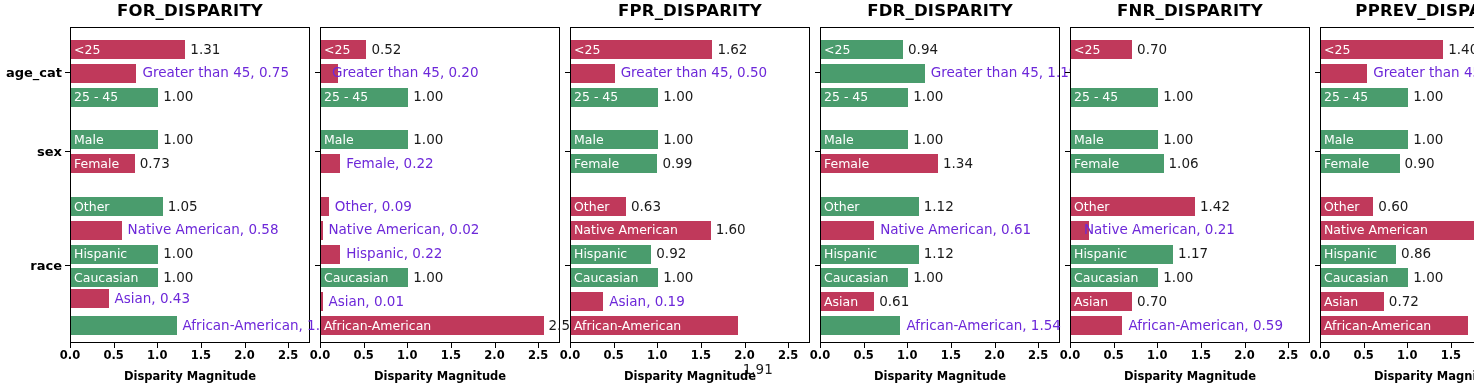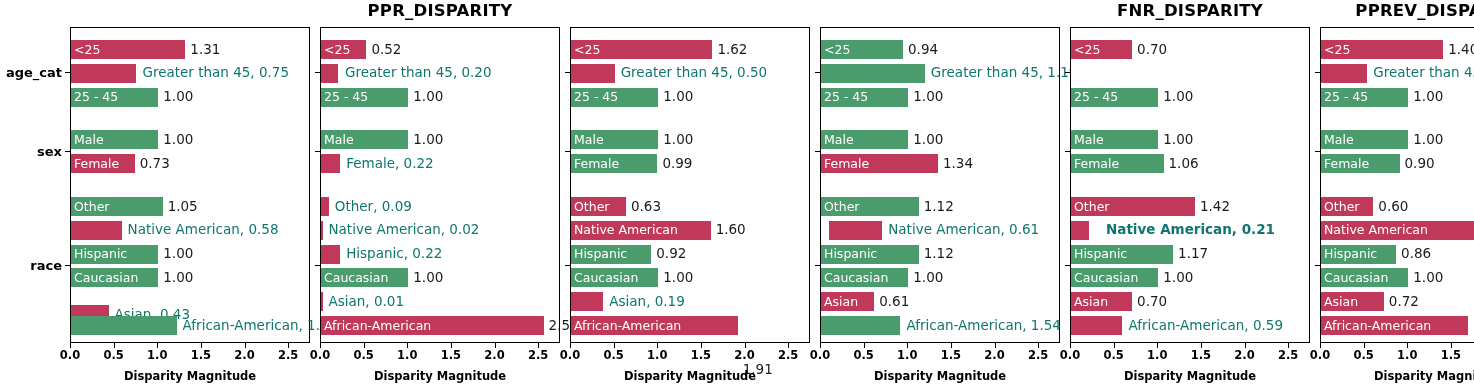--- a/index.html
+++ b/index.html
@@ -37,21 +37,21 @@
   .bar .inlbl{
     position:absolute;left:3px;top:50%;transform:translateY(-50%);
     font-size:12.5px;color:#ffffff;white-space:nowrap;line-height:1;
   }
   .bar .val{
     position:absolute;top:50%;transform:translateY(-50%);
     font-size:13.5px;color:#1a1a1a;white-space:nowrap;line-height:1;
   }
   .bar .outlbl{
     position:absolute;top:50%;transform:translateY(-50%);
-    font-size:13.5px;color:#0f766e;white-space:nowrap;line-height:1;
+    font-size:13.5px;color:#6d28d9;white-space:nowrap;line-height:1;
   }
 
   .xticks{position:absolute;height:26px;}
   .xtick{position:absolute;top:0;width:0;height:5px;border-left:1.3px solid #000;}
   .xticklbl{
     position:absolute;top:5px;transform:translateX(-50%);
     font-size:11.5px;font-weight:700;color:#000;
     font-family:"DejaVu Sans",sans-serif;white-space:nowrap;
   }
   .xlabel{
@@ -64,20 +64,21 @@
     font-size:13px;font-weight:700;color:#000;
     text-align:right;white-space:nowrap;transform:translateY(-50%);
   }
   .ytick{position:absolute;width:5px;height:0;border-top:1.3px solid #000;}
 </style>
 </head>
 <body>
 
 <div id="root">
     <div class="panel" style="left: 10px; width: 325px;">
+      <div class="ptitle" style="left: 60px; width: 240px;">FOR_DISPARITY</div>
       <div class="axes" style="left: 60px; top: 27px; width: 240px; height: 316px;">
         <div class="rows">
           <div class="bar" style="left: 0px; top: 12px; height: 19px; width: 114.327px;">
             <div class="fill" style="width: 114.327px; background: rgb(192, 57, 91);"></div>
             <span class="inlbl">&lt;25</span>
             <span class="val" style="left: 119.327px;">1.31</span>
           </div>
           <div class="bar" style="left: 0px; top: 35.8px; height: 19px; width: 65.4545px;">
             <div class="fill" style="width: 65.4545px; background: rgb(192, 57, 91);"></div>
             <span class="outlbl" style="left: 71.4545px;">Greater than 45, 0.75</span>
@@ -109,21 +110,21 @@
           <div class="bar" style="left: 0px; top: 216.6px; height: 19px; width: 87.2727px;">
             <div class="fill" style="width: 87.2727px; background: rgb(74, 156, 109);"></div>
             <span class="inlbl">Hispanic</span>
             <span class="val" style="left: 92.2727px;">1.00</span>
           </div>
           <div class="bar" style="left: 0px; top: 240.4px; height: 19px; width: 87.2727px;">
             <div class="fill" style="width: 87.2727px; background: rgb(74, 156, 109);"></div>
             <span class="inlbl">Caucasian</span>
             <span class="val" style="left: 92.2727px;">1.00</span>
           </div>
-          <div class="bar" style="left: 0px; top: 277px; height: 19px; width: 27px;">
+          <div class="bar" style="left: 0px; top: 261px; height: 19px; width: 27px;">
             <div class="fill" style="width: 37.5273px; background: rgb(192, 57, 91);"></div>
             <span class="outlbl" style="left: 43.5273px;">Asian, 0.43</span>
           </div>
           <div class="bar" style="left: 0px; top: 288px; height: 19px; width: 105.6px;">
             <div class="fill" style="width: 105.6px; background: rgb(74, 156, 109);"></div>
             <span class="outlbl" style="left: 111.6px;">African-American, 1.21</span>
           </div>
         </div>
       </div>
       <div class="ytick" style="left: 55px; top: 72.3px;"></div>
@@ -142,31 +143,30 @@
         <div class="xtick" style="left: 130.909px;"></div>
         <div class="xticklbl" style="left: 130.909px;">1.5</div>
         <div class="xtick" style="left: 174.545px;"></div>
         <div class="xticklbl" style="left: 174.545px;">2.0</div>
         <div class="xtick" style="left: 218.182px;"></div>
         <div class="xticklbl" style="left: 218.182px;">2.5</div>
       </div>
       <div class="xlabel" style="left: 60px; width: 240px; top: 369px;">Disparity Magnitude</div>
     </div>
     <div class="panel" style="left: 260px; width: 325px;">
-      <div class="ptitle" style="left: 60px; width: 240px;">PPR_DISPARITY</div>
       <div class="axes" style="left: 60px; top: 27px; width: 240px; height: 316px;">
         <div class="rows">
           <div class="bar" style="left: 0px; top: 12px; height: 19px; width: 45.3818px;">
             <div class="fill" style="width: 45.3818px; background: rgb(192, 57, 91);"></div>
             <span class="inlbl">&lt;25</span>
             <span class="val" style="left: 50.3818px; text-align: right;">0.52</span>
           </div>
           <div class="bar" style="left: 0px; top: 35.8px; height: 19px; width: 17.4545px;">
             <div class="fill" style="width: 17.4545px; background: rgb(192, 57, 91);"></div>
-            <span class="outlbl" style="left: 24px;">Greater than 45, 0.20</span>
+            <span class="outlbl" style="left: 11px;">Greater than 45, 0.20</span>
           </div>
           <div class="bar" style="left: 0px; top: 59.6px; height: 19px; width: 87.2727px;">
             <div class="fill" style="width: 87.2727px; background: rgb(74, 156, 109);"></div>
             <span class="inlbl">25 - 45</span>
             <span class="val" style="left: 92.2727px;">1.00</span>
           </div>
           <div class="bar" style="left: 0px; top: 102.4px; height: 19px; width: 87.2727px;">
             <div class="fill" style="width: 87.2727px; background: rgb(74, 156, 109);"></div>
             <span class="inlbl">Male</span>
             <span class="val" style="left: 92.2727px;">1.00</span>
@@ -216,20 +216,21 @@
         <div class="xtick" style="left: 130.909px;"></div>
         <div class="xticklbl" style="left: 130.909px;">1.5</div>
         <div class="xtick" style="left: 174.545px;"></div>
         <div class="xticklbl" style="left: 174.545px;">2.0</div>
         <div class="xtick" style="left: 218.182px;"></div>
         <div class="xticklbl" style="left: 218.182px;">2.5</div>
       </div>
       <div class="xlabel" style="left: 60px; width: 240px; top: 369px;">Disparity Magnitude</div>
     </div>
     <div class="panel" style="left: 510px; width: 325px;">
+      <div class="ptitle" style="left: 60px; width: 240px;">FPR_DISPARITY</div>
       <div class="axes" style="left: 60px; top: 27px; width: 240px; height: 316px;">
         <div class="rows">
           <div class="bar" style="left: 0px; top: 12px; height: 19px; width: 141.382px;">
             <div class="fill" style="width: 141.382px; background: rgb(192, 57, 91);"></div>
             <span class="inlbl">&lt;25</span>
             <span class="val" style="left: 146.382px;">1.62</span>
           </div>
           <div class="bar" style="left: 0px; top: 35.8px; height: 19px; width: 43.6364px;">
             <div class="fill" style="width: 43.6364px; background: rgb(192, 57, 91);"></div>
             <span class="outlbl" style="left: 49.6364px;">Greater than 45, 0.50</span>
@@ -293,20 +294,21 @@
         <div class="xtick" style="left: 130.909px;"></div>
         <div class="xticklbl" style="left: 130.909px;">1.5</div>
         <div class="xtick" style="left: 174.545px;"></div>
         <div class="xticklbl" style="left: 174.545px;">2.0</div>
         <div class="xtick" style="left: 218.182px;"></div>
         <div class="xticklbl" style="left: 218.182px;">2.5</div>
       </div>
       <div class="xlabel" style="left: 60px; width: 240px; top: 369px;">Disparity Magnitude</div>
     </div>
     <div class="panel" style="left: 760px; width: 325px;">
+      <div class="ptitle" style="left: 60px; width: 240px;">FDR_DISPARITY</div>
       <div class="axes" style="left: 60px; top: 27px; width: 240px; height: 316px;">
         <div class="rows">
           <div class="bar" style="left: 0px; top: 12px; height: 19px; width: 82.0364px;">
             <div class="fill" style="width: 82.0364px; background: rgb(74, 156, 109);"></div>
             <span class="inlbl">&lt;25</span>
             <span class="val" style="left: 87.0364px;">0.94</span>
           </div>
           <div class="bar" style="left: 0px; top: 35.8px; height: 19px; width: 103.855px;">
             <div class="fill" style="width: 103.855px; background: rgb(74, 156, 109);"></div>
             <span class="outlbl" style="left: 109.855px;">Greater than 45, 1.19</span>
@@ -324,21 +326,21 @@
           <div class="bar" style="left: 0px; top: 126.2px; height: 19px; width: 116.945px;">
             <div class="fill" style="width: 116.945px; background: rgb(192, 57, 91);"></div>
             <span class="inlbl">Female</span>
             <span class="val" style="left: 121.945px;">1.34</span>
           </div>
           <div class="bar" style="left: 0px; top: 169px; height: 19px; width: 97.7455px;">
             <div class="fill" style="width: 97.7455px; background: rgb(74, 156, 109);"></div>
             <span class="inlbl">Other</span>
             <span class="val" style="left: 102.745px;">1.12</span>
           </div>
-          <div class="bar" style="left: 8px; top: 192.8px; height: 19px; width: 53.2364px;">
+          <div class="bar" style="left: 0px; top: 192.8px; height: 19px; width: 53.2364px;">
             <div class="fill" style="width: 53.2364px; background: rgb(192, 57, 91);"></div>
             <span class="outlbl" style="left: 59.2364px;">Native American, 0.61</span>
           </div>
           <div class="bar" style="left: 0px; top: 216.6px; height: 19px; width: 97.7455px;">
             <div class="fill" style="width: 97.7455px; background: rgb(74, 156, 109);"></div>
             <span class="inlbl">Hispanic</span>
             <span class="val" style="left: 102.745px;">1.12</span>
           </div>
           <div class="bar" style="left: 0px; top: 240.4px; height: 19px; width: 87.2727px;">
             <div class="fill" style="width: 87.2727px; background: rgb(74, 156, 109);"></div>
@@ -399,21 +401,21 @@
             <span class="inlbl">Female</span>
             <span class="val" style="left: 97.5091px; text-align: right;">1.06</span>
           </div>
           <div class="bar" style="left: 0px; top: 169px; height: 19px; width: 123.927px;">
             <div class="fill" style="width: 123.927px; background: rgb(192, 57, 91);"></div>
             <span class="inlbl">Other</span>
             <span class="val" style="left: 128.927px;">1.42</span>
           </div>
           <div class="bar" style="left: 0px; top: 192.8px; height: 19px; width: 18.3273px;">
             <div class="fill" style="width: 18.3273px; background: rgb(192, 57, 91);"></div>
-            <span class="outlbl" style="left: 35px; font-weight: bold;">Native American, 0.21</span>
+            <span class="outlbl" style="left: 13px;">Native American, 0.21</span>
           </div>
           <div class="bar" style="left: 0px; top: 216.6px; height: 19px; width: 102.109px;">
             <div class="fill" style="width: 102.109px; background: rgb(74, 156, 109);"></div>
             <span class="inlbl">Hispanic</span>
             <span class="val" style="left: 107.109px;">1.17</span>
           </div>
           <div class="bar" style="left: 0px; top: 240.4px; height: 19px; width: 87.2727px;">
             <div class="fill" style="width: 87.2727px; background: rgb(74, 156, 109);"></div>
             <span class="inlbl">Caucasian</span>
             <span class="val" style="left: 92.2727px;">1.00</span>

